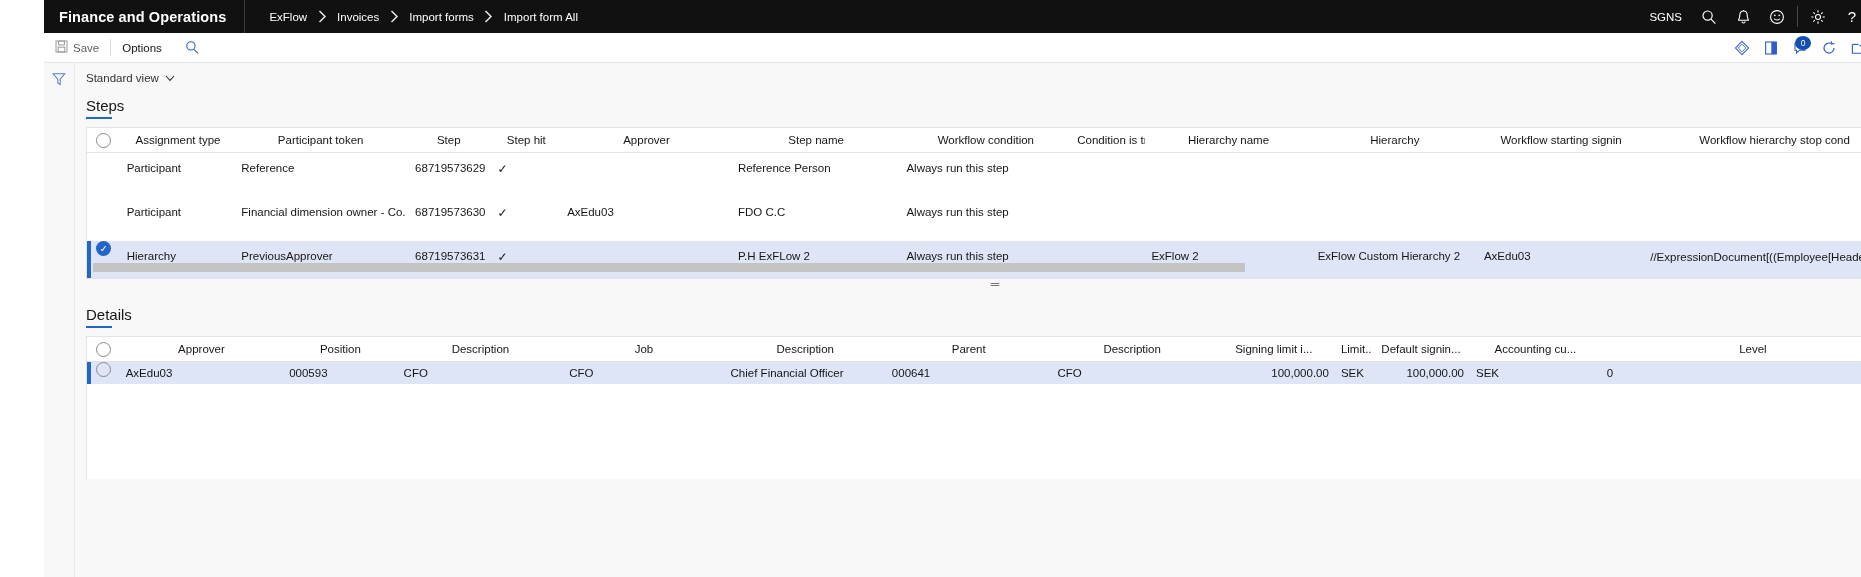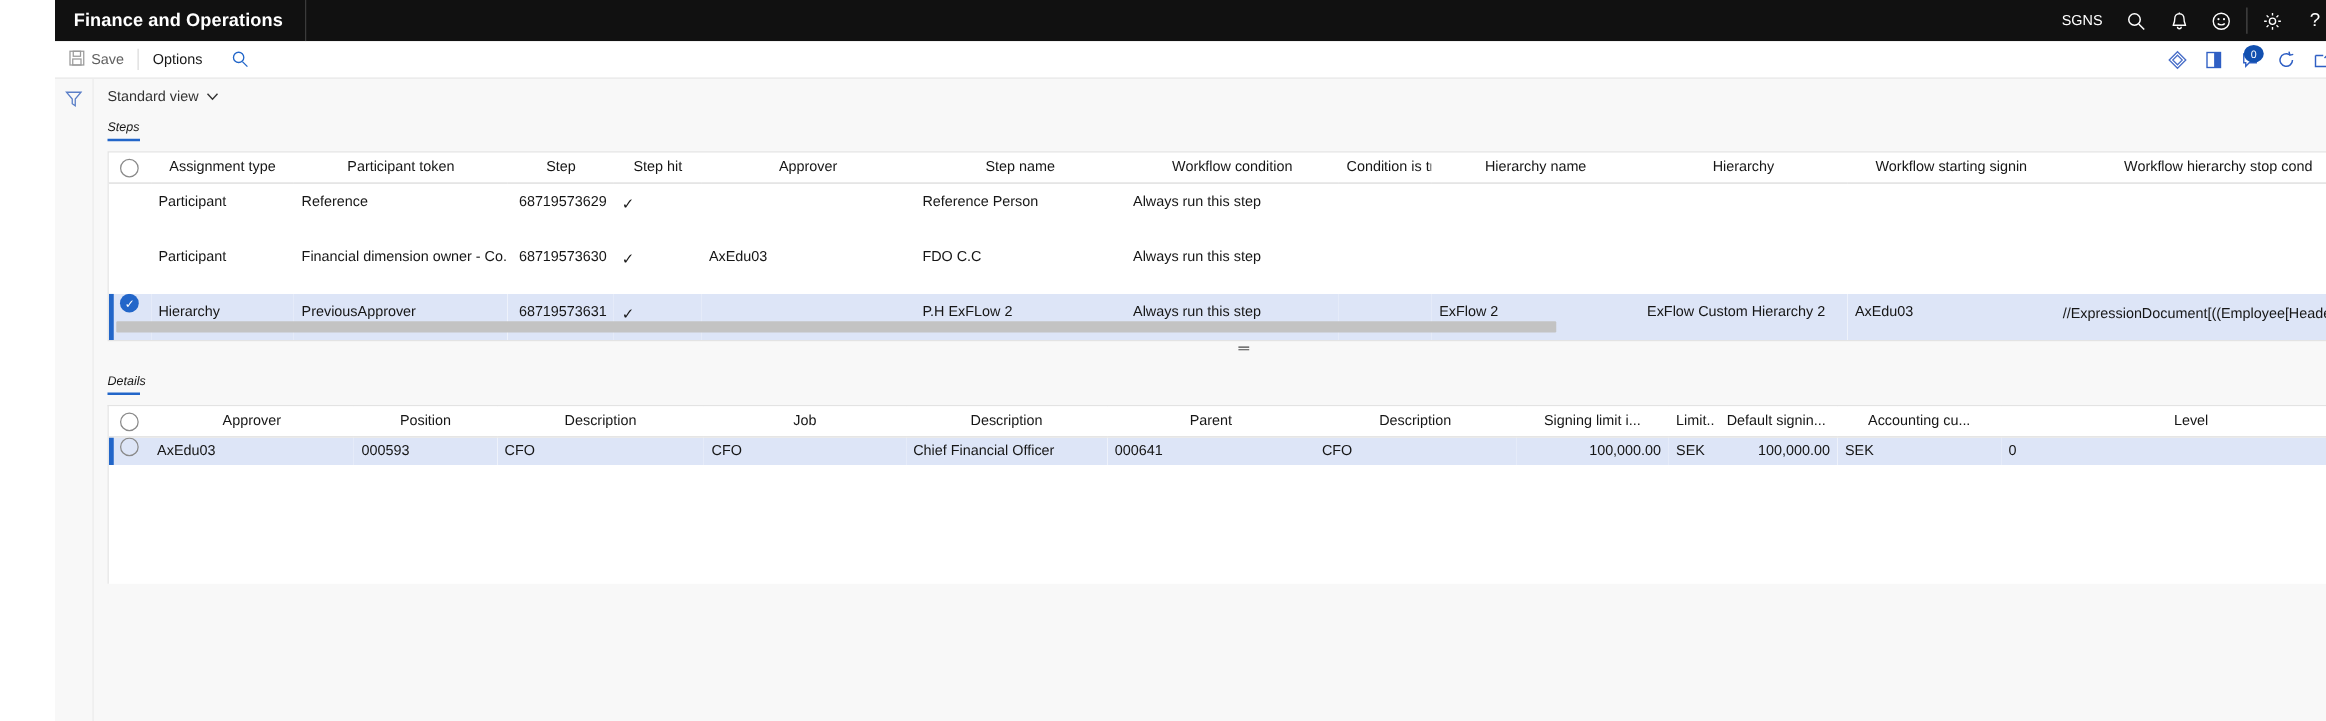--- a/index.html
+++ b/index.html
@@ -211,24 +211,23 @@
   }
 
   
   .tabcap {
     display: inline-flex;
     flex-direction: column;
     align-items: flex-start;
     margin: 13px 0 0 3px;
   }
   .tabcap-label {
-    font-size: 10px;
+    font-size: 15px;
     color: #161616;
     padding-bottom: 3px;
-    font-style: italic;
   }
   .tabcap-underline {
     height: 2px;
     width: 26px;
     background: #2266c9;
   }
 
   
   .gridwrap {
     margin: 8px 0 0 3px;
@@ -356,20 +355,41 @@
 </style>
 </head>
 <body>
 
 <div class="app">
 
   <div class="topbar">
     <div class="brand">Finance and Operations</div>
     <div class="brand-sep"></div>
 
+    <div class="breadcrumb">
+      <span class="crumb">ExFlow</span>
+      <span class="crumb-chev">
+        <svg width="9" height="13" viewBox="0 0 9 13">
+            <path d="M1.5 1 L7 6.5 L1.5 12" fill="none" stroke="currentColor" stroke-width="1.5"></path>
+          </svg>
+      </span>
+      <span class="crumb">Invoices</span>
+      <span class="crumb-chev">
+        <svg width="9" height="13" viewBox="0 0 9 13">
+            <path d="M1.5 1 L7 6.5 L1.5 12" fill="none" stroke="currentColor" stroke-width="1.5"></path>
+          </svg>
+      </span>
+      <span class="crumb">Import forms</span>
+      <span class="crumb-chev">
+        <svg width="9" height="13" viewBox="0 0 9 13">
+            <path d="M1.5 1 L7 6.5 L1.5 12" fill="none" stroke="currentColor" stroke-width="1.5"></path>
+          </svg>
+      </span>
+      <span class="crumb">Import form All</span>
+    </div>
 
     <div class="topbar-right">
       <div class="company-label">SGNS</div>
 
       <div class="tb-icon">
         <svg width="16" height="16" viewBox="0 0 16 16">
             <circle cx="6.6" cy="6.6" r="4.6" fill="none" stroke="currentColor" stroke-width="1.2"></circle>
             <line x1="10" y1="10.2" x2="14.4" y2="14.6" stroke="currentColor" stroke-width="1.2"></line>
           </svg>
       </div>

